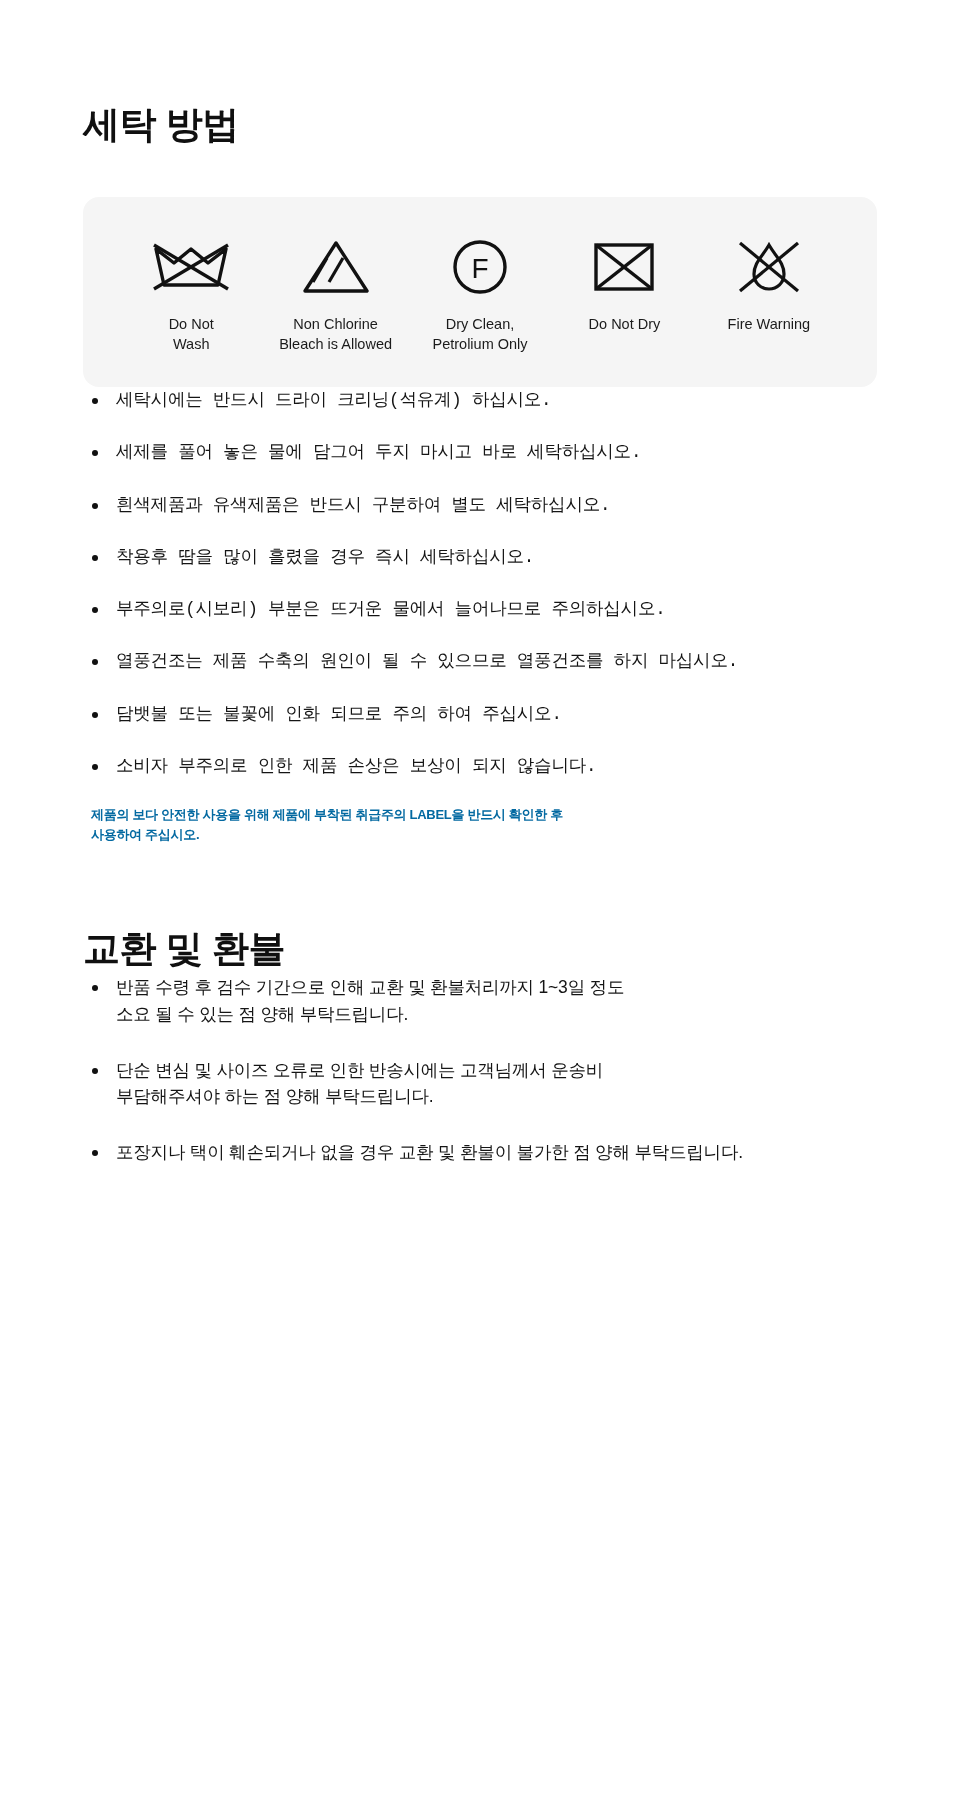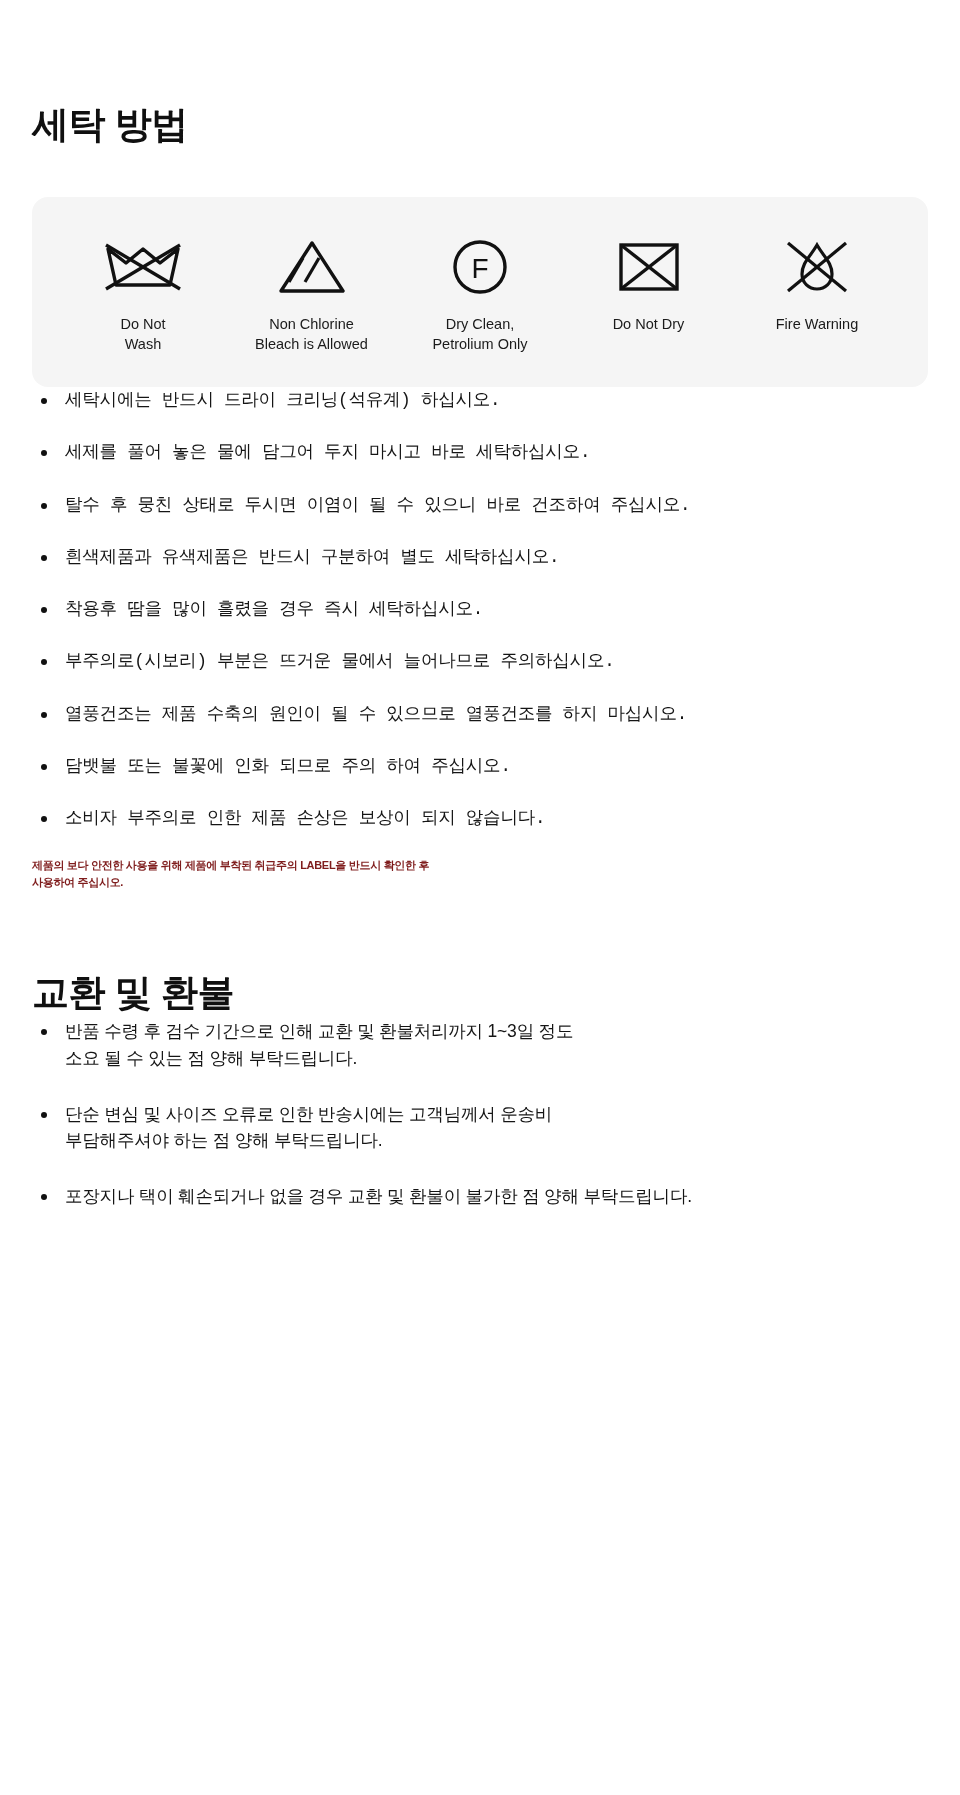--- a/index.html
+++ b/index.html
@@ -10,21 +10,21 @@
   body {
     width: 960px;
     min-height: 1795px;
     font-family: "Liberation Sans", sans-serif;
     color: #111111;
     -webkit-font-smoothing: antialiased;
   }
   .page {
     width: 960px;
     box-sizing: border-box;
-    padding: 0 32px;
+    padding: 0 83px;
   }
   h2.section-title {
     font-size: 37px;
     font-weight: 700;
     letter-spacing: -0.5px;
     margin: 0;
     color: #101010;
   }
   .title-wash { padding-top: 100px; }
   .title-refund { padding-top: 66px; }
@@ -85,26 +85,27 @@
     width: 6px;
     height: 6px;
     border-radius: 50%;
     background: #111111;
   }
   .wash-list { margin-top: 42px; }
   .wash-list li { margin-bottom: 26px; font-family: Liberation Mono, monospace; }
 
   .note {
     margin-top: 10px;
-    font-size: 11px;
+    font-size: 13px;
     font-weight: 700;
     line-height: 1.55;
     letter-spacing: -0.3px;
-    color: #7f1d1d;
+    color: #0369a1;
     white-space: pre-line;
+    margin-left: 8px;
   }
 
   .refund-list { margin-top: 38px; }
   .refund-list li { margin-bottom: 30px; }
   .refund-list li::before { top: 10px; }
 
   .bottom-space { height: 120px; }
 </style>
 </head>
 <body>
@@ -170,21 +171,20 @@
         </svg>
       </div>
       <div class="caption">Fire Warning</div>
     </div>
 
   </div>
 
   <ul class="bullets wash-list">
     <li>세탁시에는 반드시 드라이 크리닝(석유계) 하십시오.</li>
     <li>세제를 풀어 놓은 물에 담그어 두지 마시고 바로 세탁하십시오.</li>
-    <li>탈수 후 뭉친 상태로 두시면 이염이 될 수 있으니 바로 건조하여 주십시오.</li>
     <li>흰색제품과 유색제품은 반드시 구분하여 별도 세탁하십시오.</li>
     <li>착용후 땀을 많이 흘렸을 경우 즉시 세탁하십시오.</li>
     <li>부주의로(시보리) 부분은 뜨거운 물에서 늘어나므로 주의하십시오.</li>
     <li>열풍건조는 제품 수축의 원인이 될 수 있으므로 열풍건조를 하지 마십시오.</li>
     <li>담뱃불 또는 불꽃에 인화 되므로 주의 하여 주십시오.</li>
     <li>소비자 부주의로 인한 제품 손상은 보상이 되지 않습니다.</li>
   </ul>
 
   <p class="note">제품의 보다 안전한 사용을 위해 제품에 부착된 취급주의 LABEL을 반드시 확인한 후
 사용하여 주십시오.</p>

